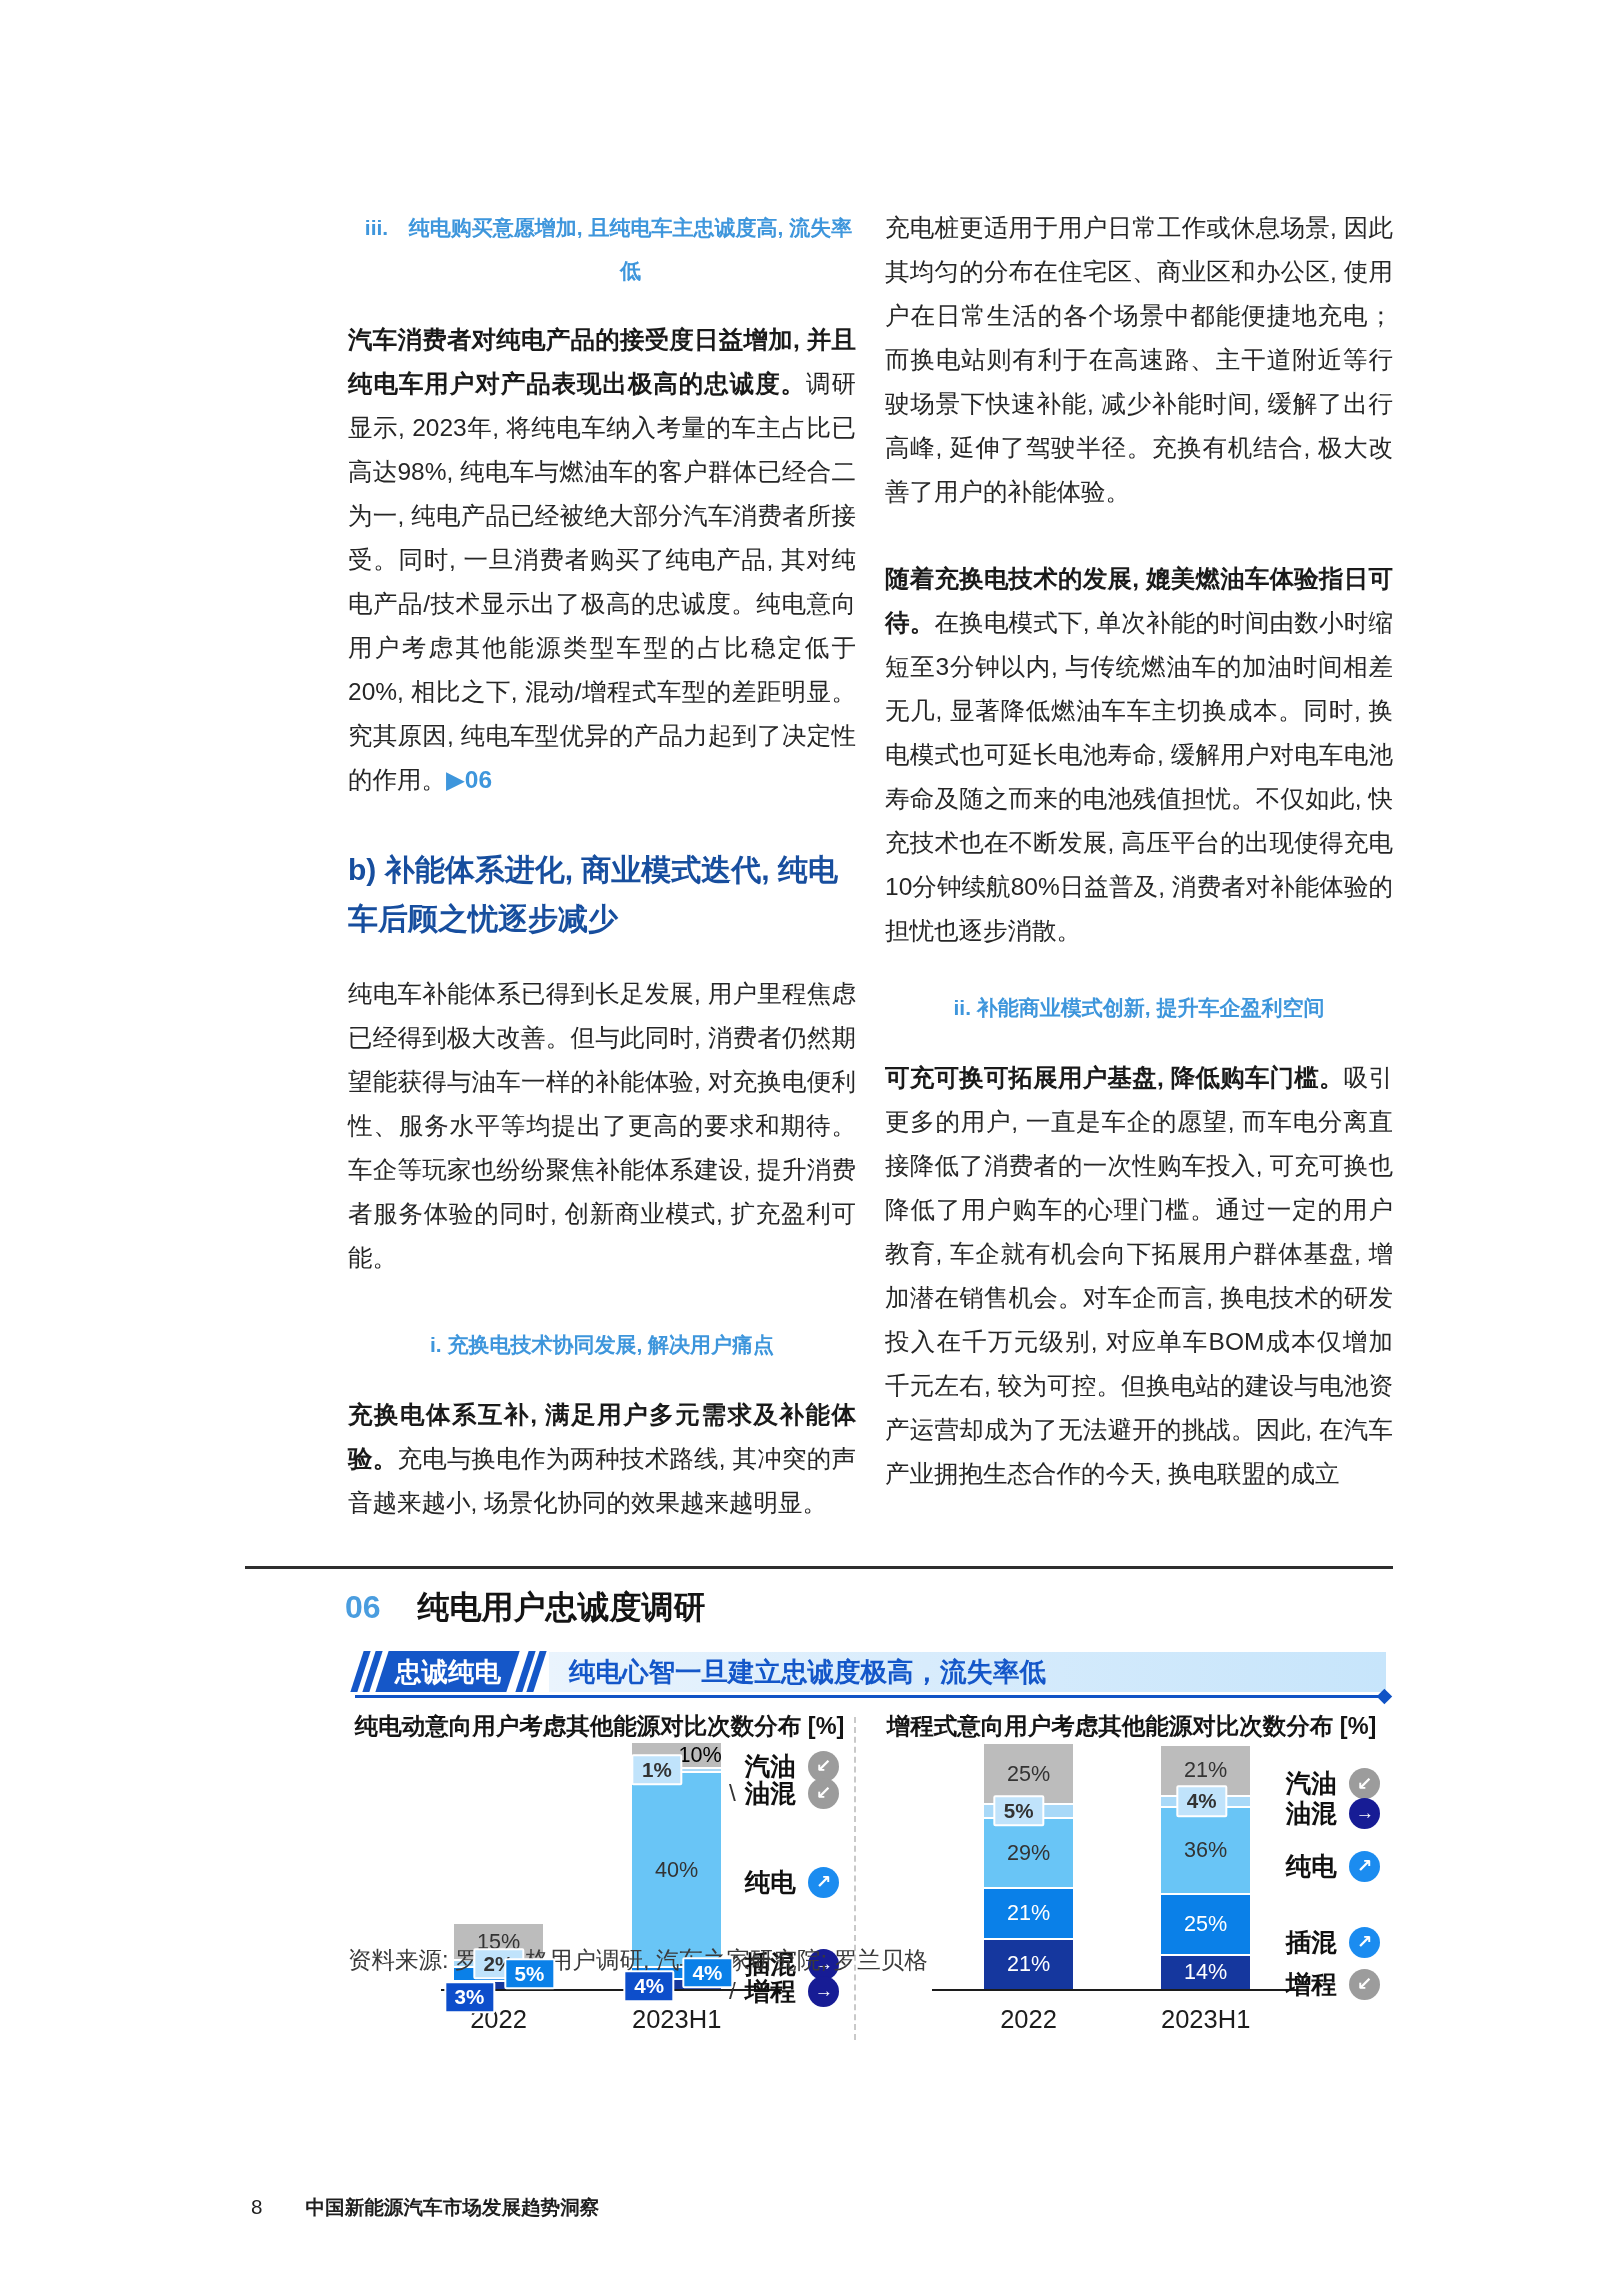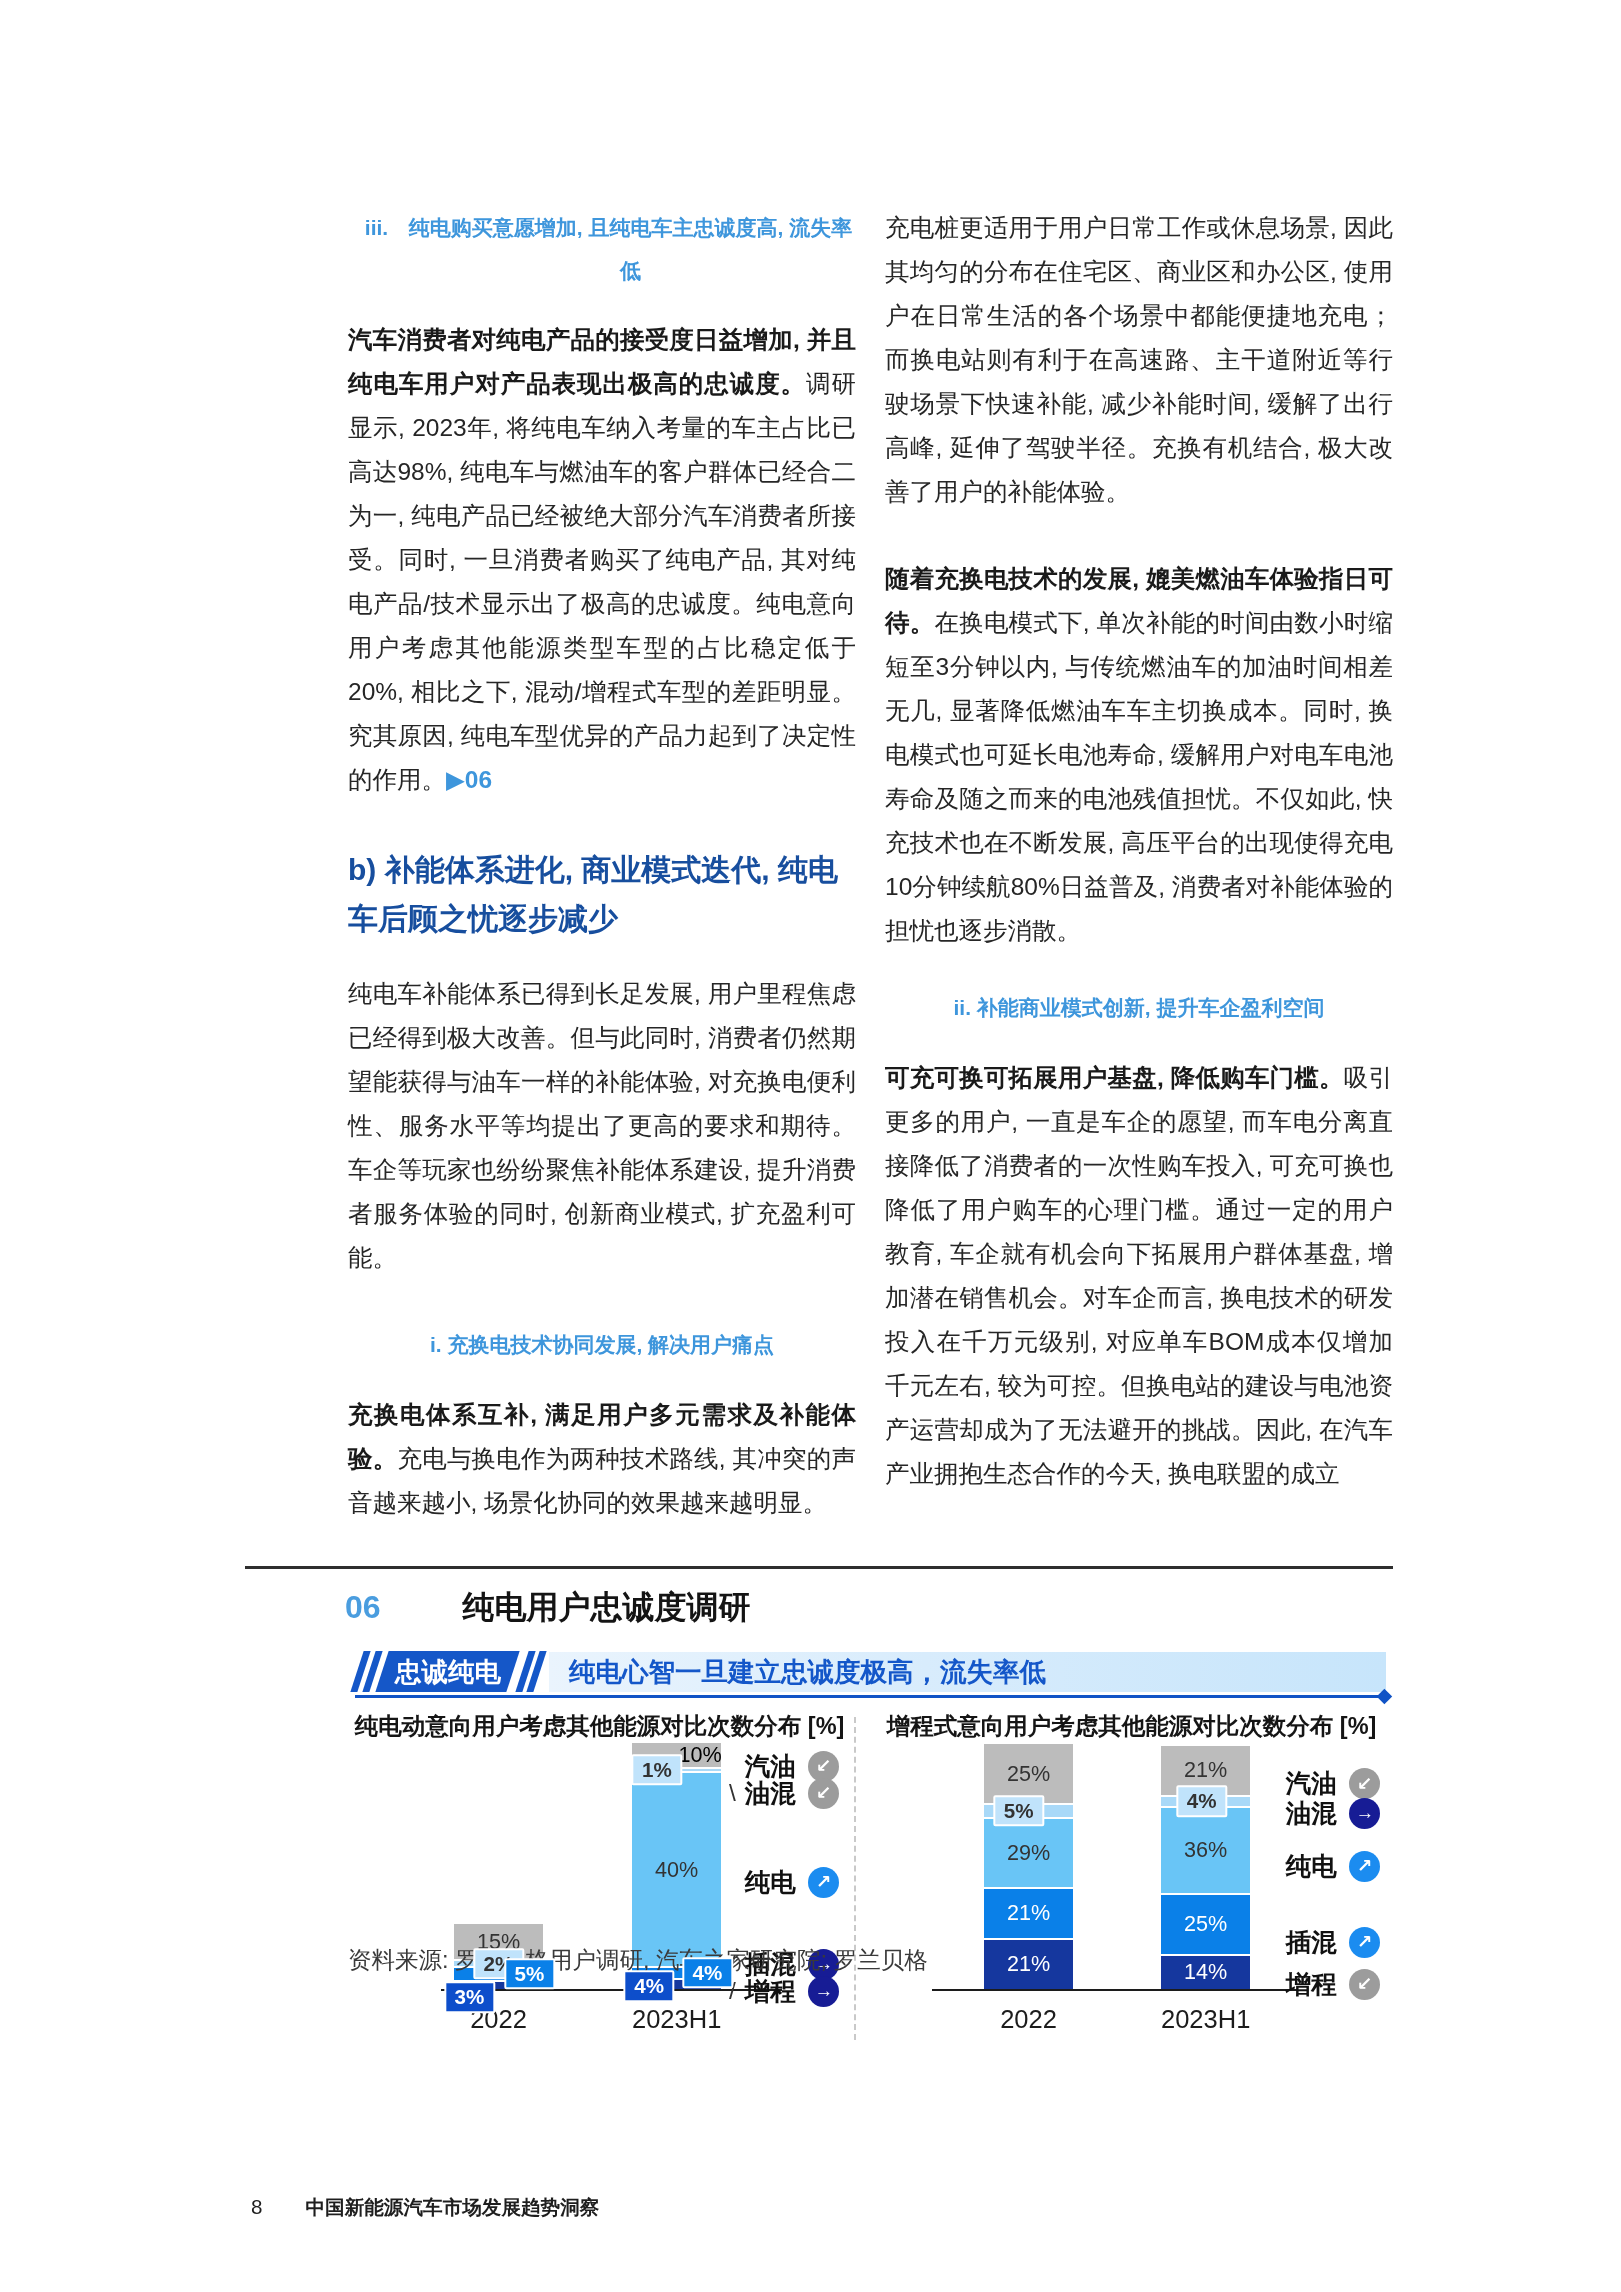--- a/index.html
+++ b/index.html
@@ -12,21 +12,21 @@
   .col p strong{font-weight:700;color:#1a1a1a;}
   .ref{color:#3E96DC;font-weight:700;}
   .h-blue{color:#3E96DC;font-weight:700;font-size:21px;line-height:43px;margin:0 0 25.5px;text-align:center;}
   .h-hang{display:flex;}
   .h-hang .h-num{flex:0 0 57px;}
   .h-navy{color:#174E9E;font-weight:700;font-size:30px;line-height:49px;margin:15.7px 0 29px;}
   .h-mid{margin-top:9.8px;margin-bottom:27.4px;}
   
   .rule{position:absolute;left:245px;top:1566px;width:1148px;height:2.9px;background:#2e2e2e;}
   .ex-head{position:absolute;left:345px;top:1586px;display:flex;align-items:baseline;}
-  .ex-num{color:#4A9DDF;font-weight:700;font-size:32px;margin-right:82px;}
+  .ex-num{color:#4A9DDF;font-weight:700;font-size:32px;margin-right:37px;}
   .ex-title{color:#141414;font-weight:700;font-size:32px;}
   .banner{position:absolute;left:355px;top:1651px;width:1031px;height:49px;}
   .stripe{position:absolute;top:0;width:6.9px;height:41px;background:#1557C8;transform:skewX(-18deg);}
   .s1{left:2px;}.s2{left:13.7px;}.s3{left:167px;}.s4{left:178px;}
   .badge-shape{position:absolute;left:27.4px;top:0;width:131px;height:41px;background:#1557C8;transform:skewX(-18deg);}
   .badge-label{position:absolute;left:27.4px;top:0;width:131px;height:41px;display:flex;align-items:center;justify-content:center;
                color:#fff;font-weight:700;font-size:26.5px;}
   .strip{position:absolute;left:194px;top:1px;right:0;height:40px;
          background:linear-gradient(90deg,#eaf4fd 0%,#d8ecfc 45%,#c7e5fb 100%);}
   .banner-msg{position:absolute;left:214px;top:1px;height:40px;display:flex;align-items:center;

